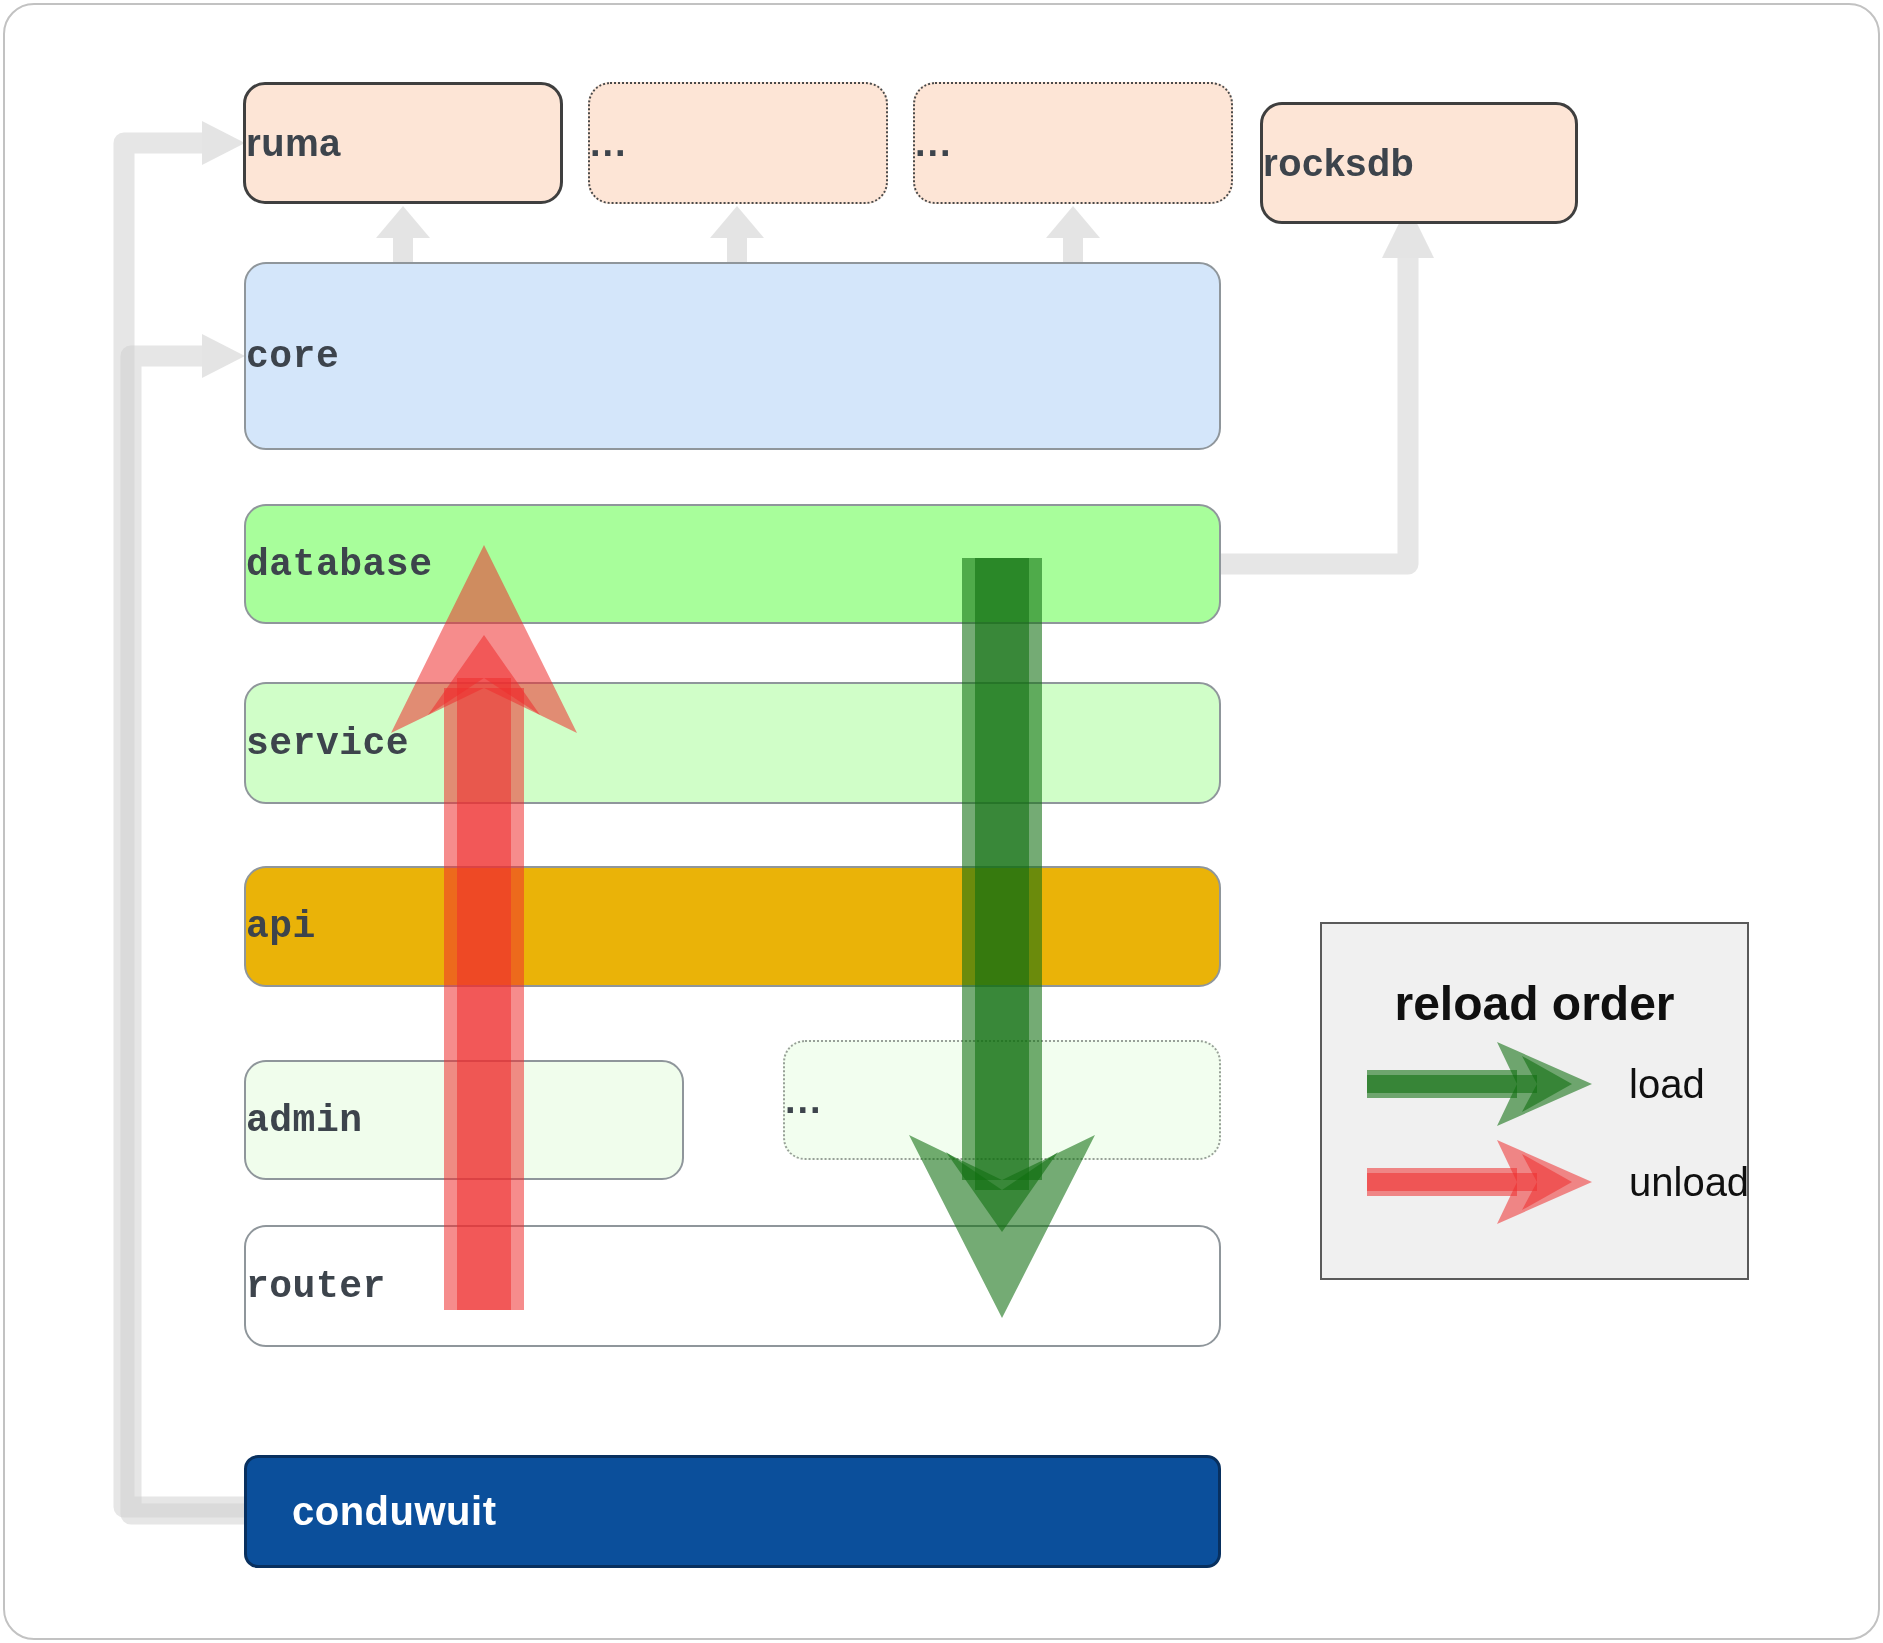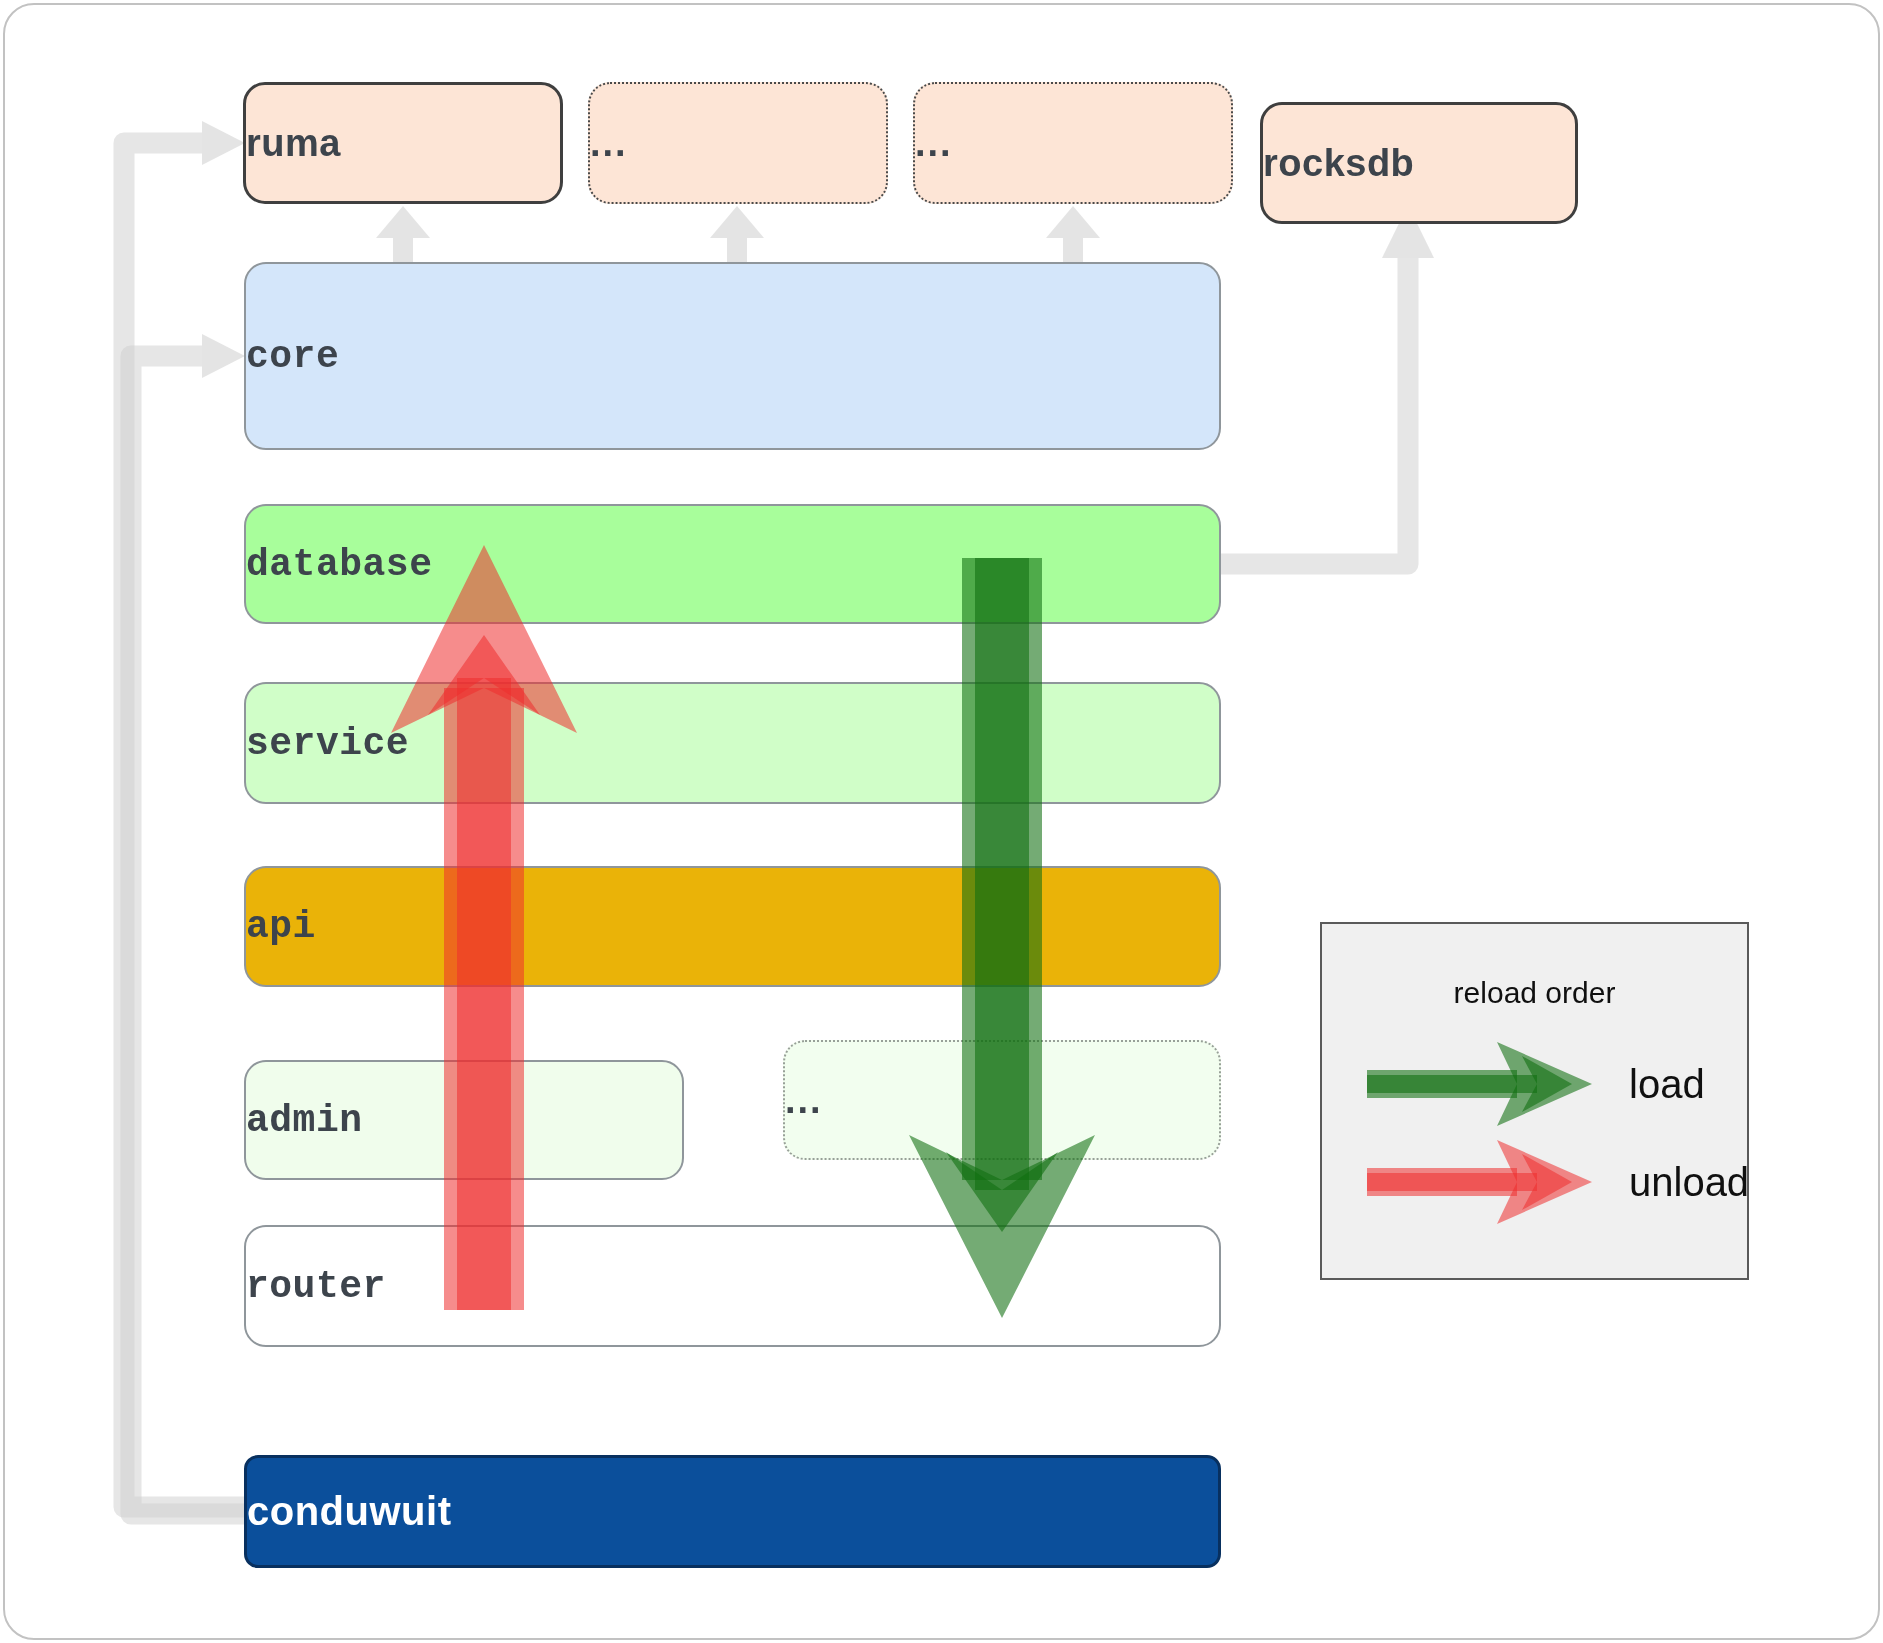--- a/index.html
+++ b/index.html
@@ -23,28 +23,28 @@
   .b-ell2{left:913px;top:82px;width:320px;height:122px;}
   .b-rocksdb{left:1260px;top:82px;width:318px;height:122px;margin-top:20px;}
   .b-core{left:244px;top:262px;width:977px;height:188px;background:#d4e6fa;}
   .b-database{left:244px;top:504px;width:977px;height:120px;background:#a8fe9b;}
   .b-service{left:244px;top:682px;width:977px;height:122px;background:#d0fec8;}
   .b-api{left:244px;top:866px;width:977px;height:121px;background:#eab308;}
   .b-admin{left:244px;top:1040px;width:440px;height:120px;background:#f0fdec;margin-top:20px;}
   .b-admin-ell{left:783px;top:1040px;width:438px;height:120px;background:#f2feef;}
   .b-router{left:244px;top:1225px;width:977px;height:122px;background:#ffffff;}
   .b-conduwuit{left:244px;top:1455px;width:977px;height:113px;background:#0b4f9b;
-               border:3px solid #08305f;border-radius:14px;color:#ffffff;font-size:40px;}
+               border:3px solid #08305f;border-radius:14px;color:#ffffff;font-size:40px;padding-left:45px;}
 
   .ell-label{font-weight:700;letter-spacing:2px;}
 
   #legend{position:absolute;z-index:2;left:1320px;top:922px;width:429px;height:358px;
           box-sizing:border-box;background:#f0f0f0;border:2px solid #5a5a5a;}
   #legend .title{position:absolute;top:52px;left:0;width:100%;text-align:center;
-                 font-size:30px;font-weight:400;color:#101010;}
+                 font-size:48px;font-weight:700;color:#101010;}
   .legend-row{position:absolute;left:43px;display:flex;align-items:center;height:90px;justify-content:flex-end;}
   .legend-row svg{width:240px;height:90px;display:block;}
   .legend-row .lbl{margin-left:24px;font-size:40px;font-weight:400;color:#101010;}
   #legend-load{top:115px;}
   #legend-unload{top:213px;}
 
   .conn{fill:none;stroke:rgba(205,205,205,0.5);stroke-width:21;stroke-linejoin:round;}
   .conn-head{fill:rgba(205,205,205,0.55);}
   .load-fill{fill:rgba(15,110,15,0.58);}
   .unload-fill{fill:rgba(238,45,45,0.55);}

